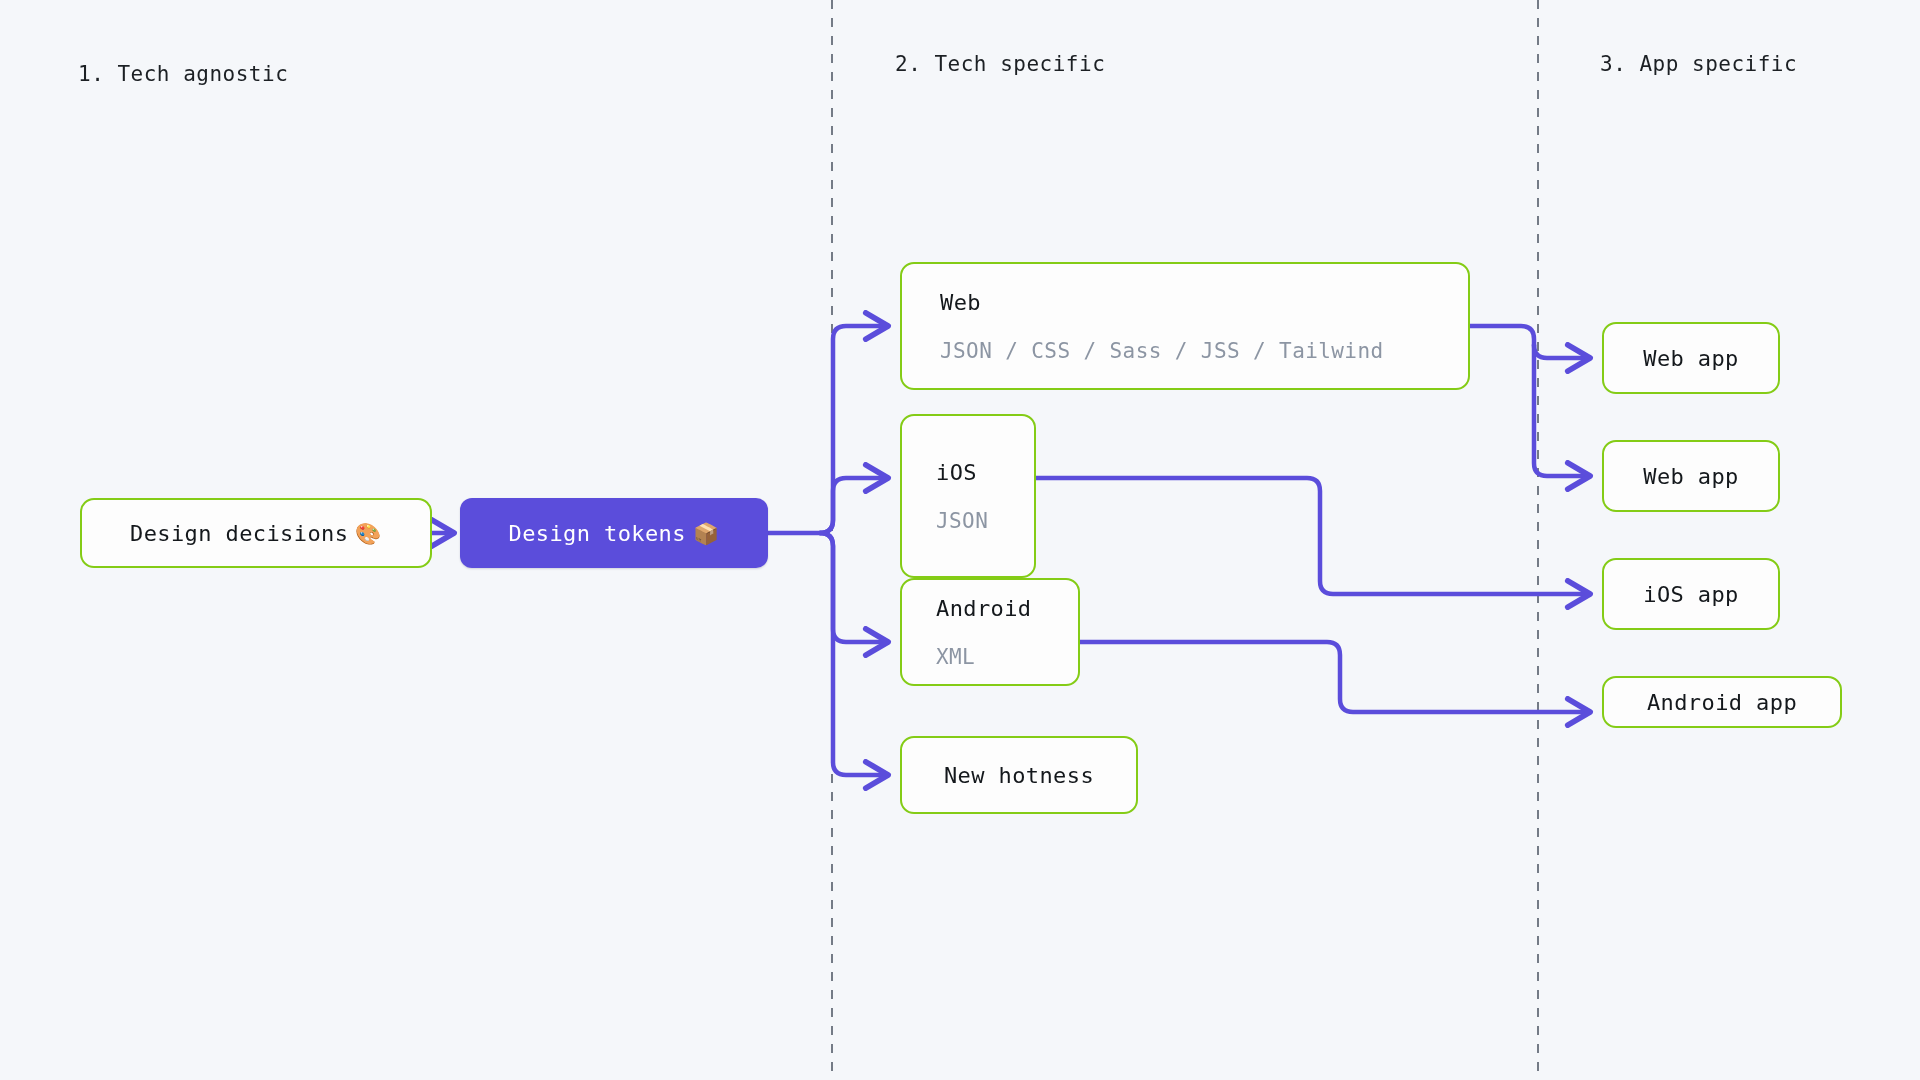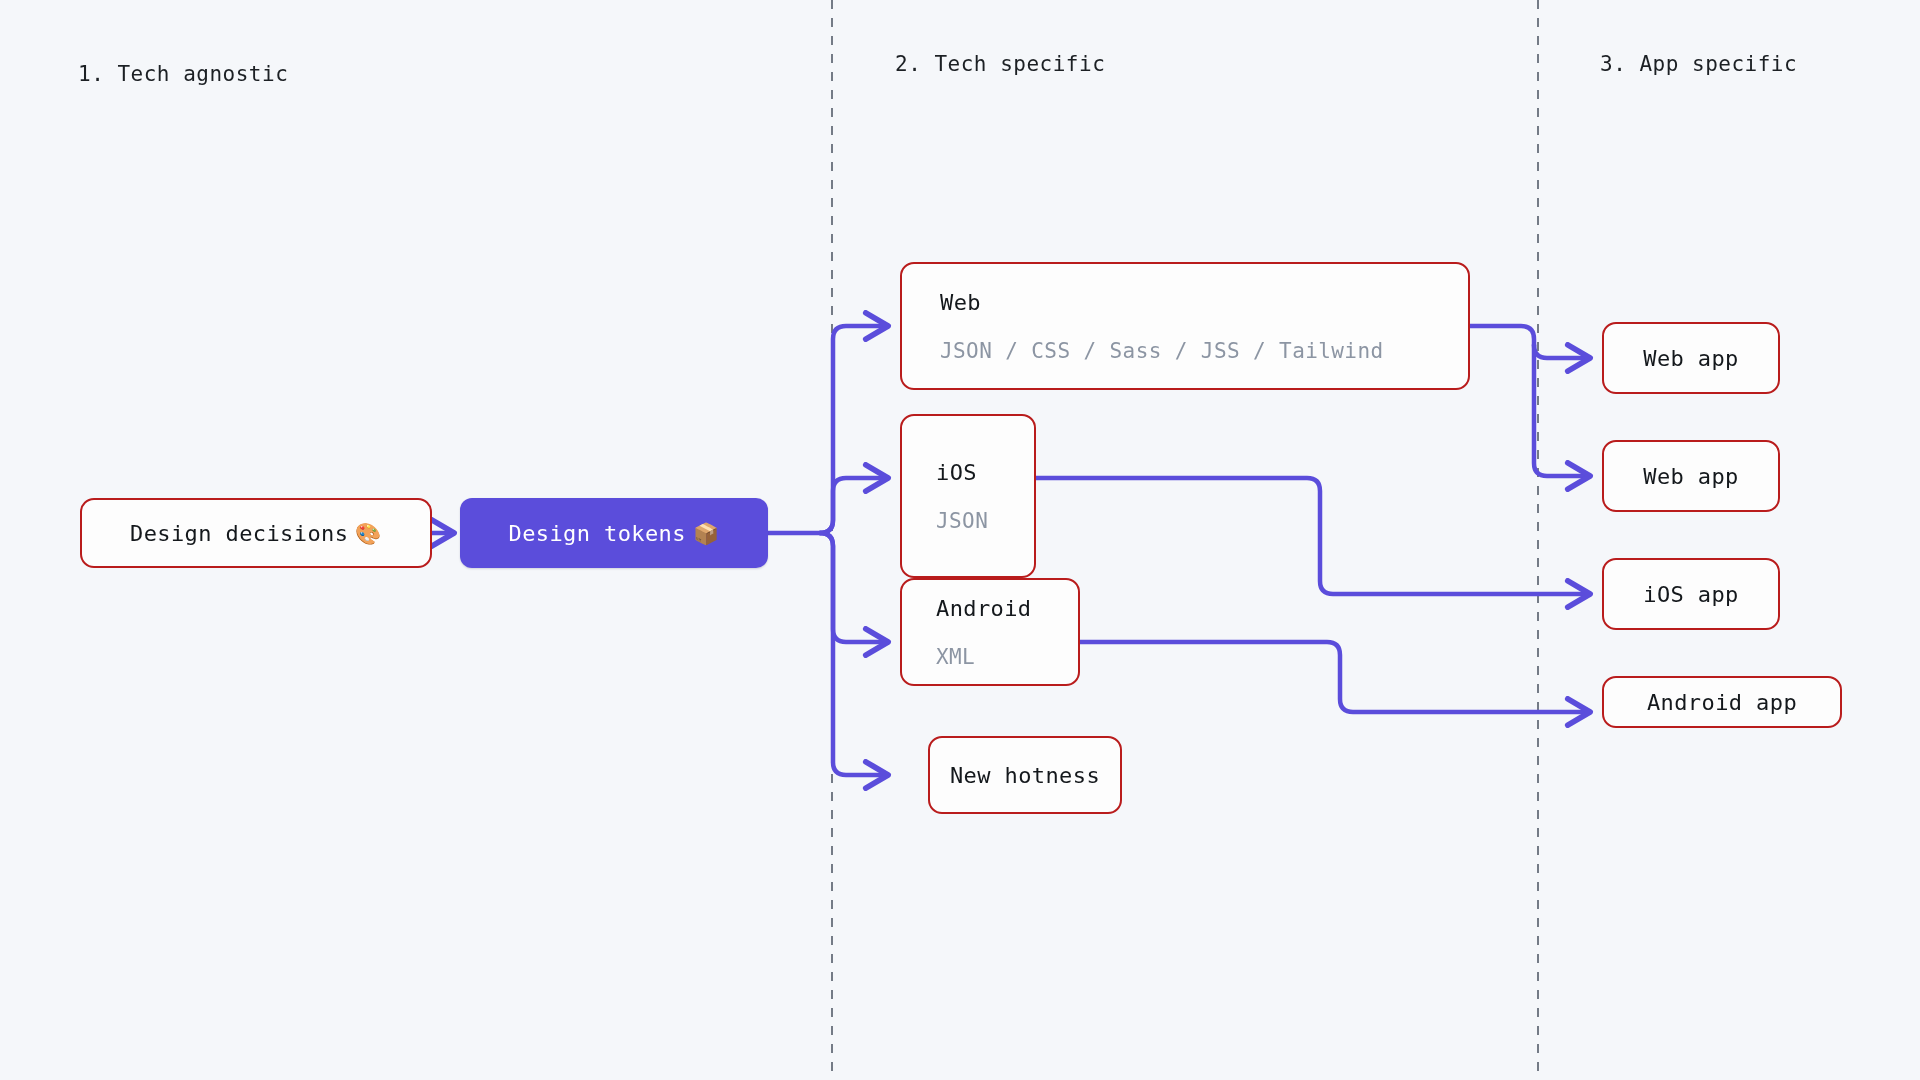--- a/index.html
+++ b/index.html
@@ -29,21 +29,21 @@
     font-size: 21px;
     letter-spacing: 0.5px;
     color: #1c2024;
     white-space: nowrap;
     font-family: "DejaVu Sans Mono", "Liberation Mono", monospace;
   }
   .node {
     position: absolute;
     box-sizing: border-box;
     background: #fdfdfd;
-    border: 2px solid #b91c1c;
+    border: 2px solid #84cc16;
     border-radius: 14px;
     display: flex;
     flex-direction: column;
     justify-content: center;
     font-family: "DejaVu Sans Mono", "Liberation Mono", monospace;
   }
   .node.centered {
     align-items: center;
   }
   .node .title {
@@ -142,21 +142,21 @@
   <div class="node padded" style="left:900px; top:414px; width:136px; height:164px; padding-left:34px;">
     <div class="title">iOS</div>
     <div class="subtitle">JSON</div>
   </div>
 
   <div class="node padded" style="left:900px; top:578px; width:180px; height:108px; padding-left:34px;">
     <div class="title">Android</div>
     <div class="subtitle">XML</div>
   </div>
 
-  <div class="node centered" style="left:928px; top:736px; width:194px; height:78px;align-items:center;">
+  <div class="node centered" style="left:900px; top:736px; width:238px; height:78px;align-items:center;">
     <div class="title">New hotness</div>
   </div>
 
   <div class="node centered" style="left:1602px; top:322px; width:178px; height:72px;">
     <div class="title">Web app</div>
   </div>
 
   <div class="node centered" style="left:1602px; top:440px; width:178px; height:72px;">
     <div class="title">Web app</div>
   </div>

